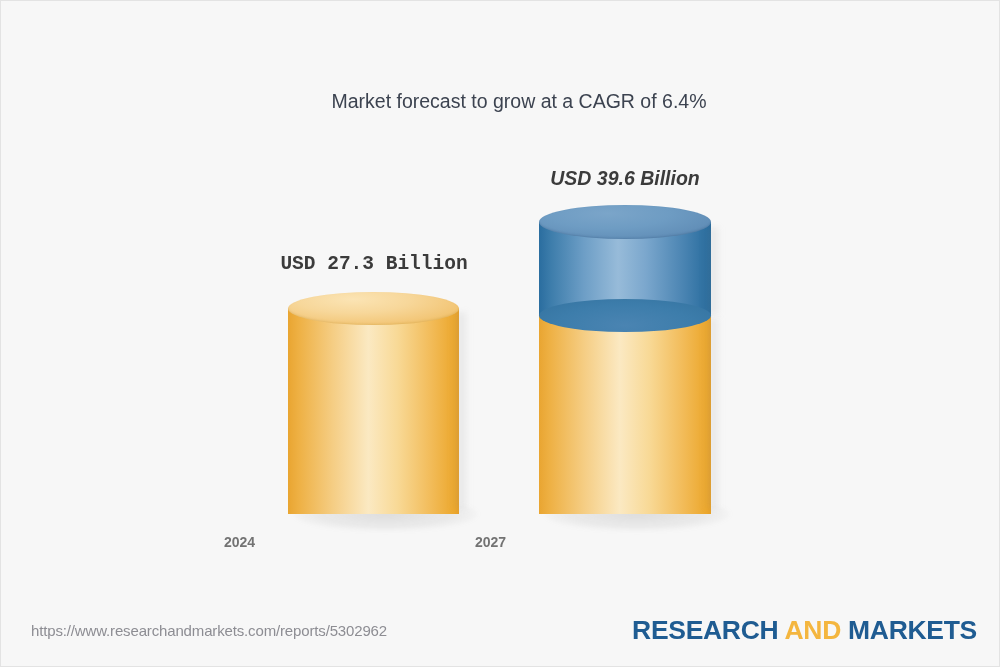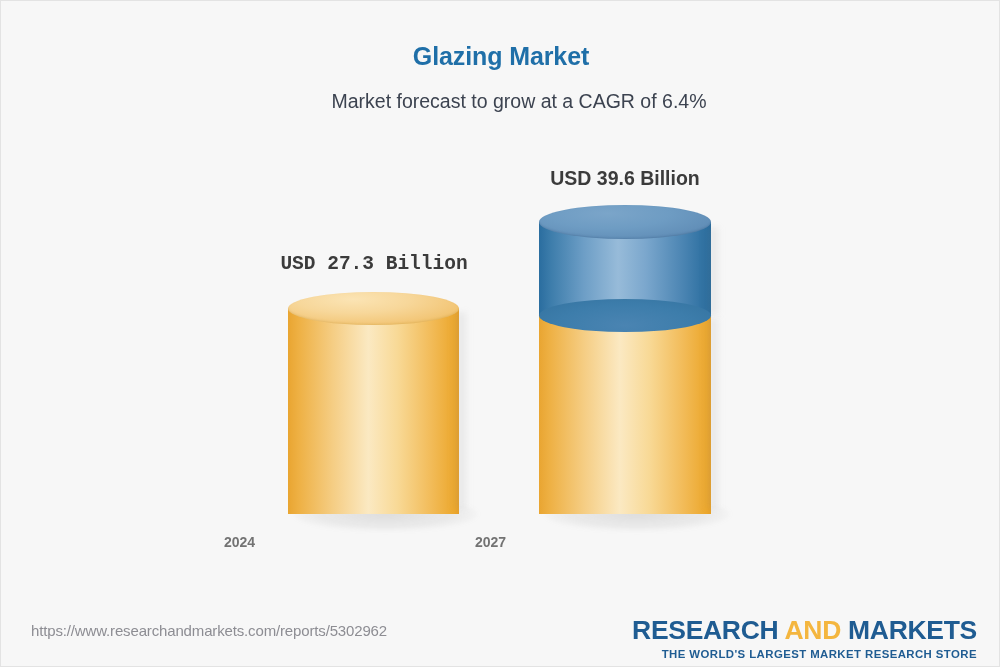--- a/index.html
+++ b/index.html
@@ -178,21 +178,20 @@
     letter-spacing: 0.42px;
     margin-top: 3px;
     white-space: nowrap;
   }
 </style>
 </head>
 <body>
 
 <div id="canvas">
 
-  <div id="chart-title">Glazing Market</div>
   <div id="chart-subtitle">Market forecast to grow at a CAGR of 6.4%</div>
 
   <div id="plot-area">
 
     <div class="cyl-group">
 
       <div class="value-label" style="left:223px; top:252px;font-family:Liberation Mono, monospace;">USD 27.3 Billion</div>
 
       <div class="cyl-shadow" style="left:292px; top:496px; width:185px; height:34px;"></div>
 
@@ -200,21 +199,21 @@
         <div class="seg-body yellow-body" style="top:16px; height:206px;"></div>
         <div class="body-shadow" style="left:163px; top:20px; width:18px; height:196px;"></div>
         <div class="seg-cap yellow-cap" style="top:0px; height:33px;"></div>
       </div>
 
       <div class="cat-label" style="left:223px; top:533px;">2024</div>
     </div>
 
     <div class="cyl-group">
 
-      <div class="value-label" style="left:474px; top:166px;">USD 39.6 Billion</div>
+      <div class="value-label" style="left:474px; top:166px;font-style:italic;">USD 39.6 Billion</div>
 
       <div class="cyl-shadow" style="left:543px; top:496px; width:186px; height:34px;"></div>
 
       <div class="seg" style="left:538px; top:313px; width:172px; height:200px;">
         <div class="seg-body yellow-body" style="top:0px; height:200px;"></div>
         <div class="body-shadow" style="left:164px; top:4px; width:18px; height:190px;"></div>
       </div>
 
       <div class="seg" style="left:538px; top:204px; width:172px; height:127px;">
         <div class="seg-body blue-body" style="top:17px; height:94px;"></div>
@@ -227,16 +226,15 @@
 
       <div class="cat-label" style="left:474px; top:533px;">2027</div>
     </div>
 
   </div>
 
   <div id="footer-url">https://www.researchandmarkets.com/reports/5302962</div>
 
   <div id="logo">
     <div id="logo-main"><span class="w1">RESEARCH</span><span> </span><span class="w2">AND</span><span> </span><span class="w3">MARKETS</span></div>
-    <div id="logo-tag">THE WORLD'S LARGEST MARKET RESEARCH STORE</div>
   </div>
 
 </div>
 
 </body></html>

